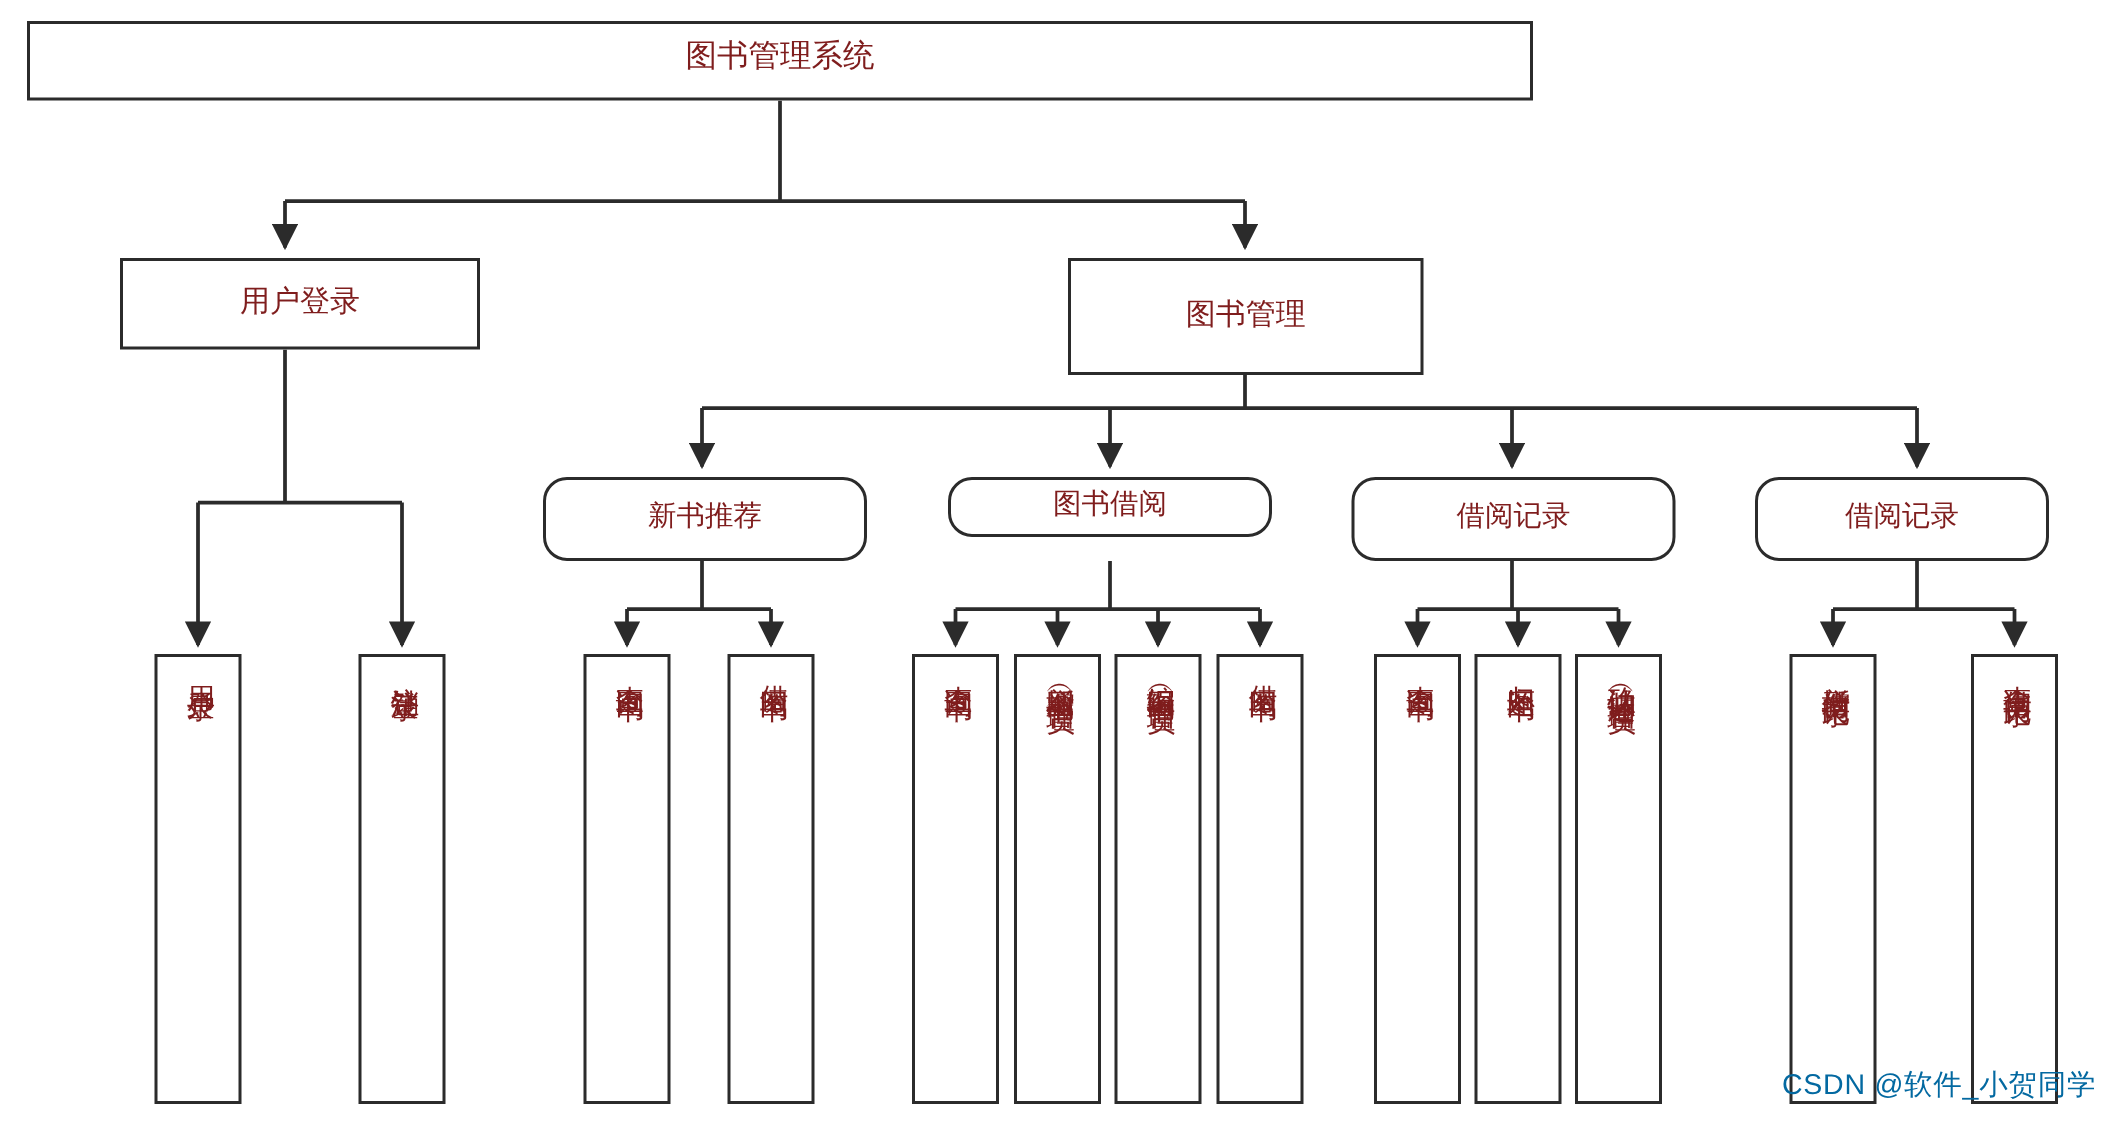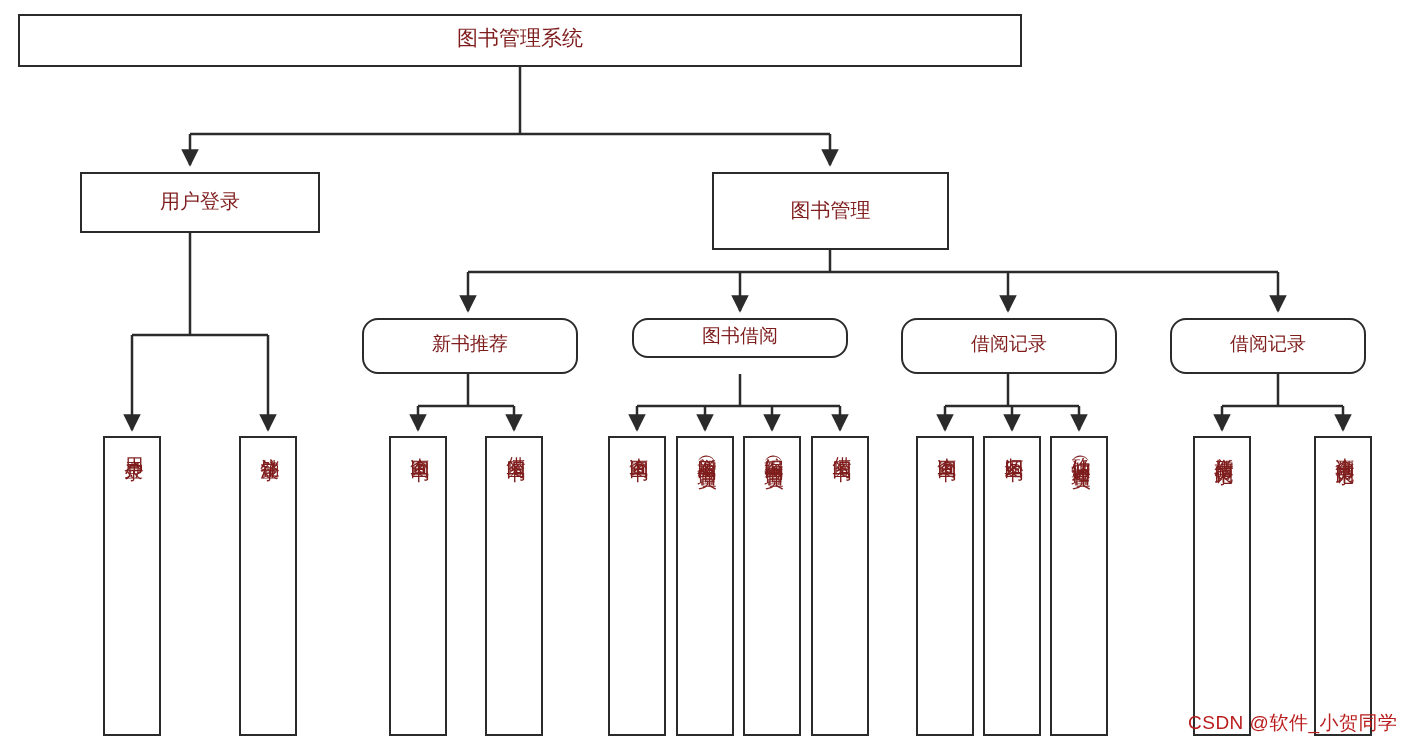--- a/index.html
+++ b/index.html
@@ -42,21 +42,21 @@
     writing-mode:vertical-rl;
     text-orientation:upright;
     letter-spacing:2px;
     line-height:1.05;
     white-space:nowrap;
   }
   .watermark{
     position:absolute;
     left:1188px;top:710px;
     font-size:19px;
-    color:#b91c1c;
+    color:#0369a1;
     white-space:nowrap;
     letter-spacing:0.5px;
   }
 </style>
 </head>
 <body>
 
 <div id="diagram">
 
   <svg class="links" viewBox="0 0 1405 747">

